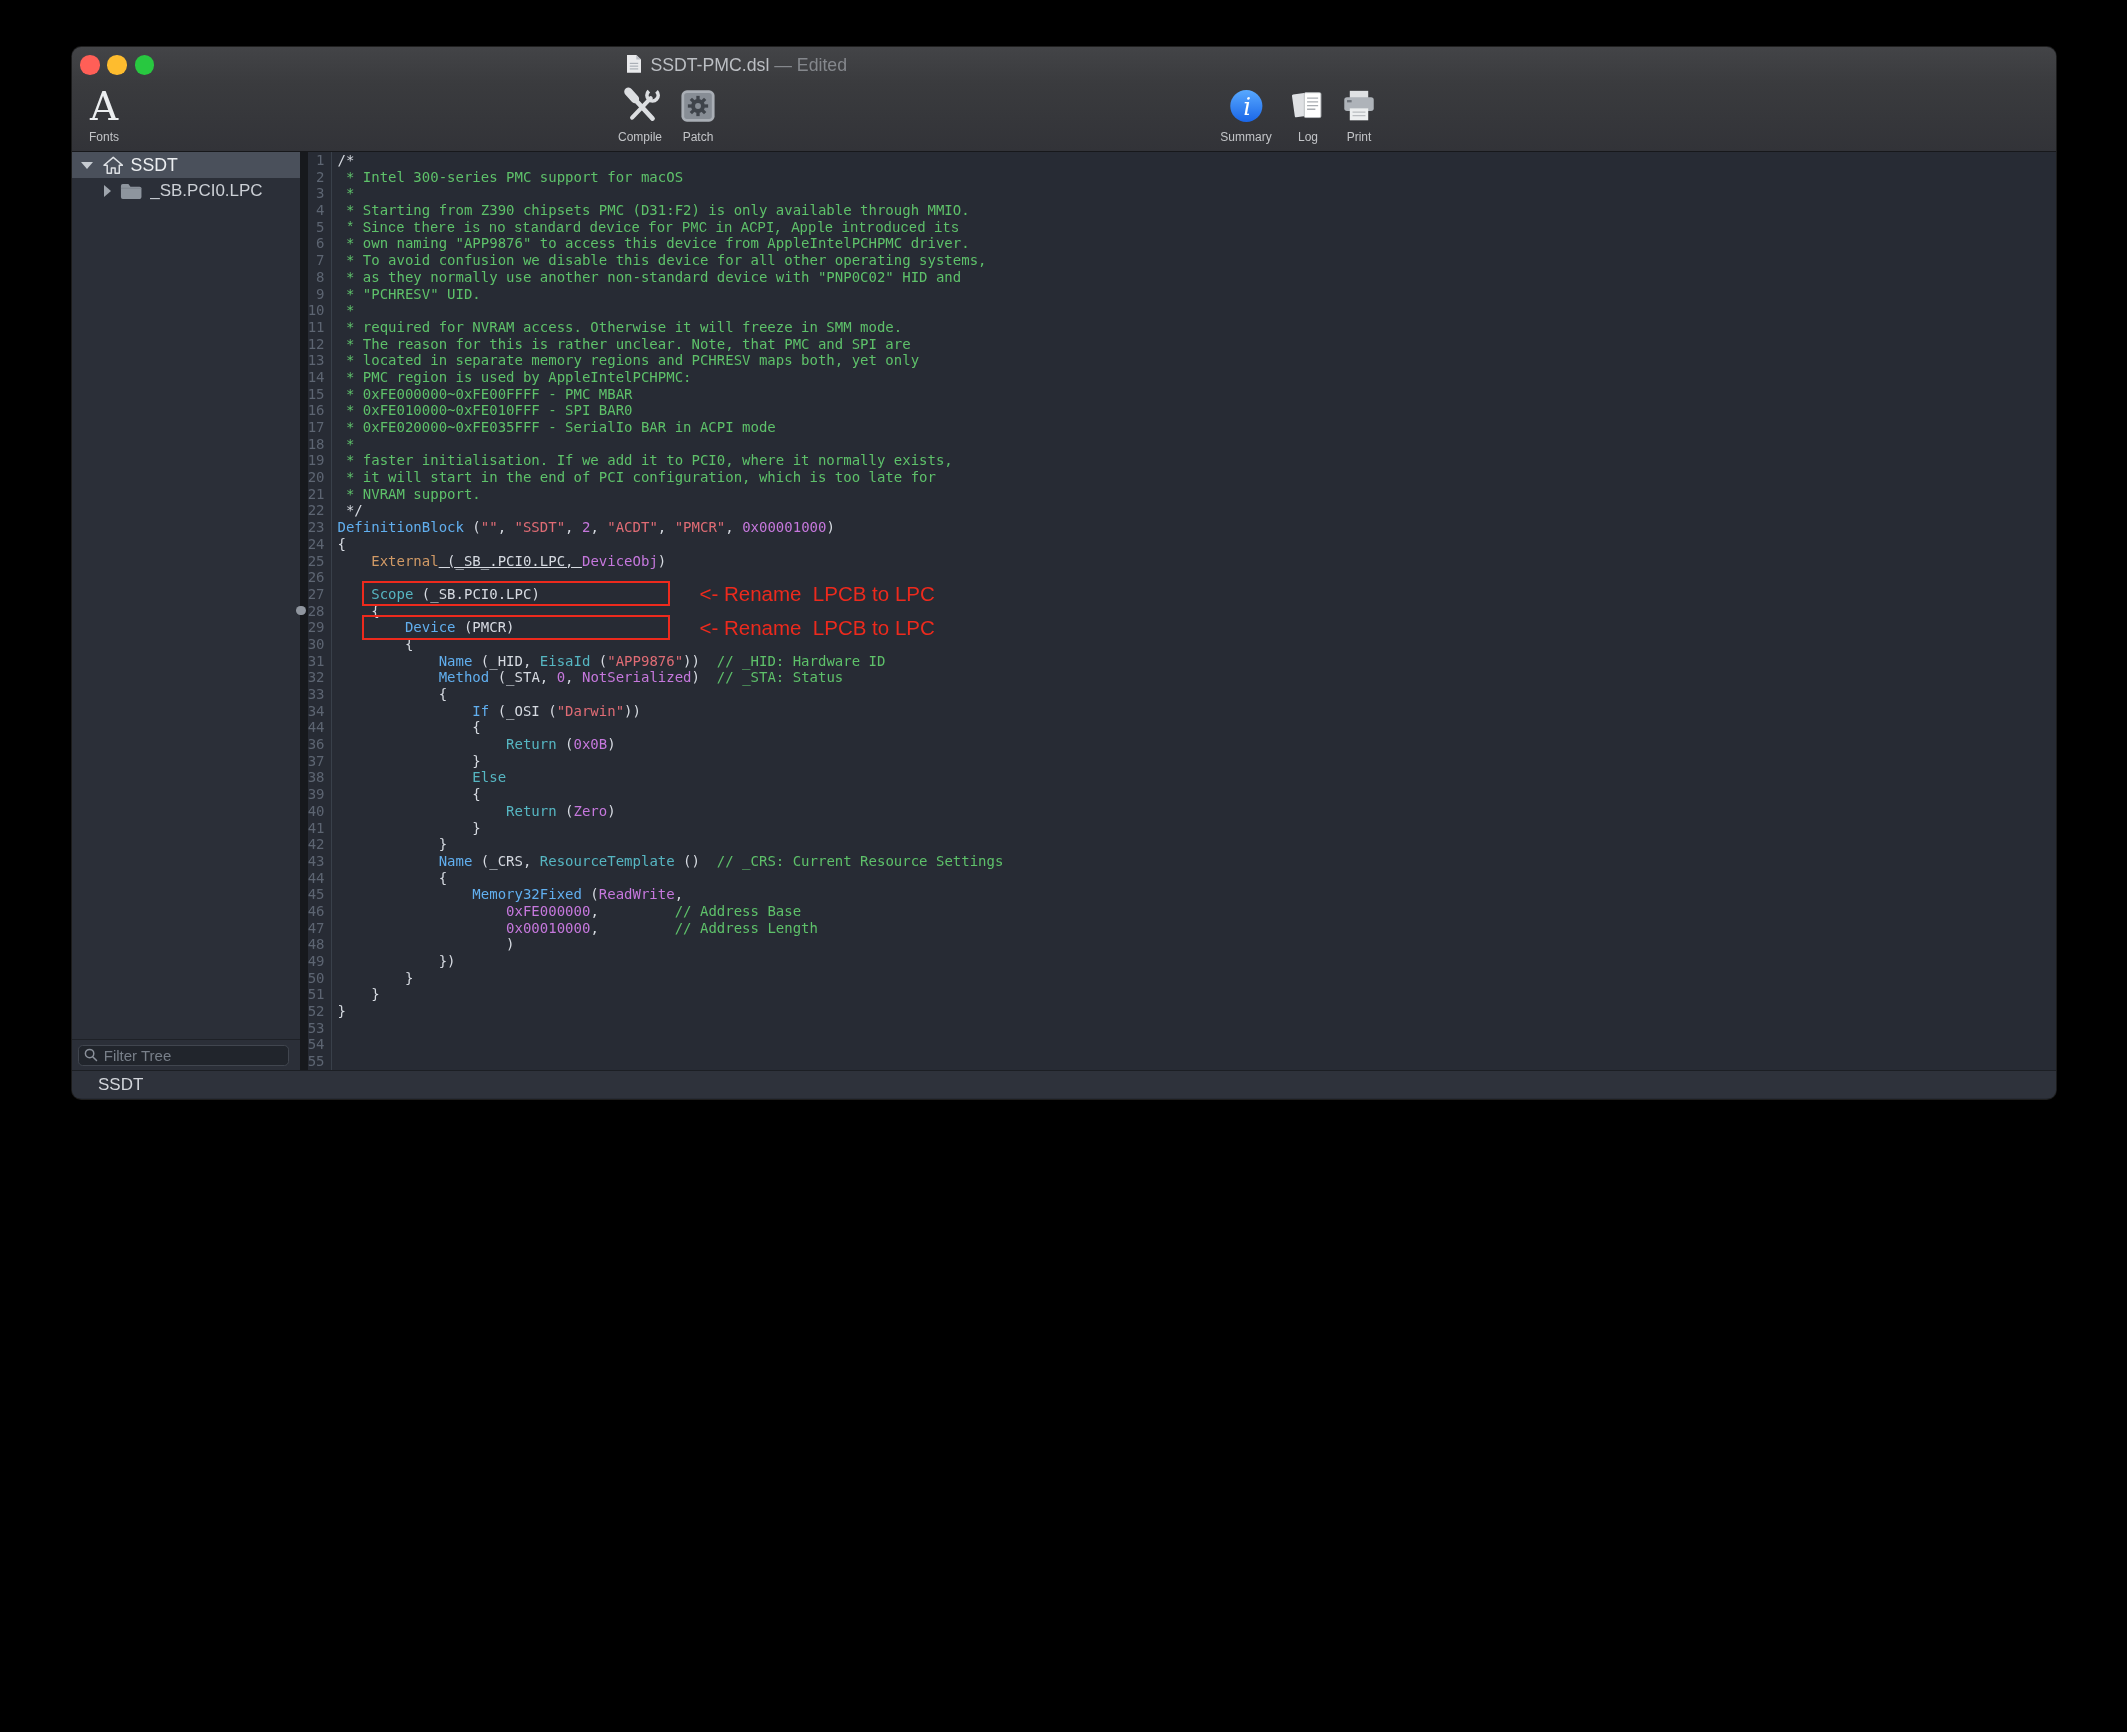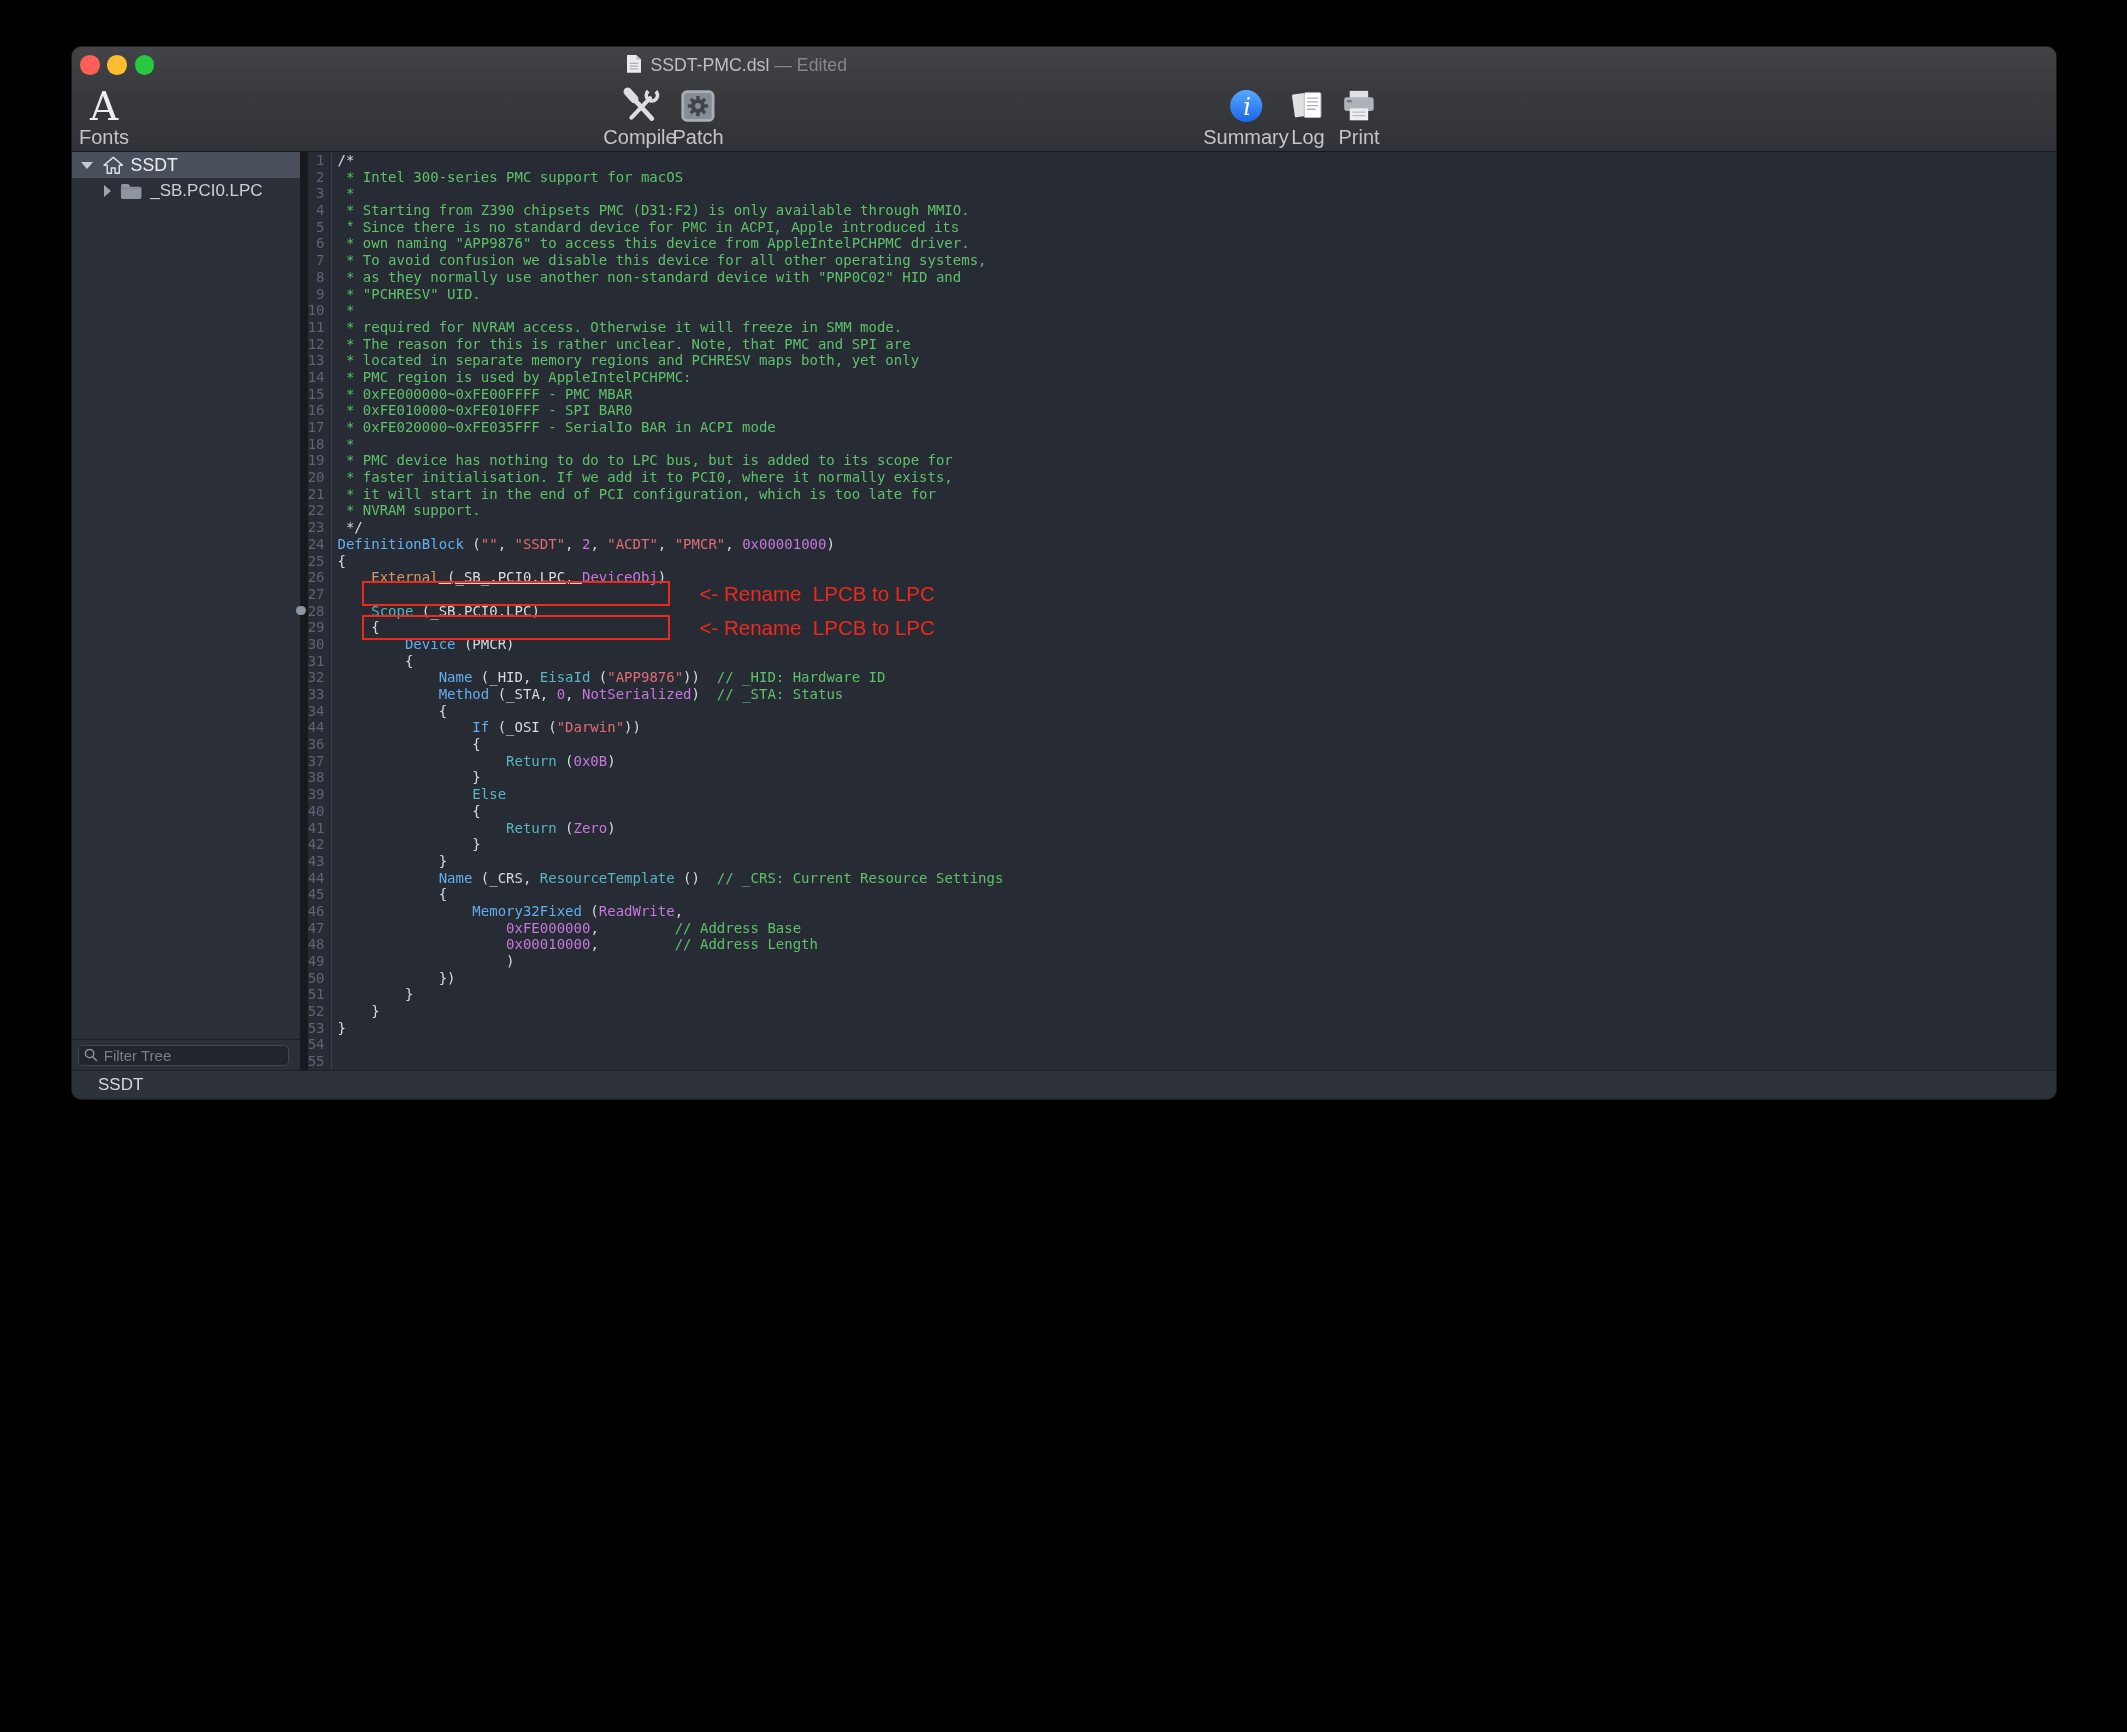--- a/index.html
+++ b/index.html
@@ -15,21 +15,21 @@
             border-bottom:0.9px solid #17181b; }
   .traffic { position:absolute; top:8.4px; left:8.4px; display:flex; gap:7.5px; }
   .light { width:19.6px; height:19.6px; border-radius:50%; }
   .titlegroup { position:absolute; left:554px; top:0; height:37px; display:flex; align-items:center; gap:8.4px; }
   .title-file { font-size:17.7px; color:#bcbfc4; }
   .title-suffix { font-size:17.7px; color:#85888d; }
 
   .tool { position:absolute; top:39px; height:60px; display:flex; flex-direction:column;
           align-items:center; justify-content:space-between; transform:translateX(-50%); cursor:default; }
   .tool .ticon { display:flex; align-items:center; justify-content:center; height:40px; }
-  .tool .tlabel { font-size:20px; line-height:17px; color:#c3c5c8; white-space:nowrap; }
+  .tool .tlabel { font-size:12px; line-height:17px; color:#c3c5c8; white-space:nowrap; }
   .fonts-a { font-family:"DejaVu Serif",serif; font-size:39px; line-height:39px; color:#eceef0; }
 
   
   .main { display:flex; height:918px; }
   .sidebar { position:relative; width:228px; background:#2b2f38; flex:none; }
   .divider { width:7.5px; background:#17191d; flex:none; }
 
   .tree-row { position:relative; height:26px; display:flex; align-items:center; }
   .tree-row.selected { background:#4a505b; }
   .tri-down { width:0; height:0; border-left:6.5px solid transparent; border-right:6.5px solid transparent;
@@ -291,21 +291,20 @@
           <div class="code-line"><span style="color: rgb(94, 193, 106);"> * "PCHRESV" UID.</span></div>
           <div class="code-line"><span style="color: rgb(94, 193, 106);"> *</span></div>
           <div class="code-line"><span style="color: rgb(94, 193, 106);"> * required for NVRAM access. Otherwise it will freeze in SMM mode.</span></div>
           <div class="code-line"><span style="color: rgb(94, 193, 106);"> * The reason for this is rather unclear. Note, that PMC and SPI are</span></div>
           <div class="code-line"><span style="color: rgb(94, 193, 106);"> * located in separate memory regions and PCHRESV maps both, yet only</span></div>
           <div class="code-line"><span style="color: rgb(94, 193, 106);"> * PMC region is used by AppleIntelPCHPMC:</span></div>
           <div class="code-line"><span style="color: rgb(94, 193, 106);"> * 0xFE000000~0xFE00FFFF - PMC MBAR</span></div>
           <div class="code-line"><span style="color: rgb(94, 193, 106);"> * 0xFE010000~0xFE010FFF - SPI BAR0</span></div>
           <div class="code-line"><span style="color: rgb(94, 193, 106);"> * 0xFE020000~0xFE035FFF - SerialIo BAR in ACPI mode</span></div>
           <div class="code-line"><span style="color: rgb(94, 193, 106);"> *</span></div>
-          <div class="code-line"><span style="color: rgb(94, 193, 106);"> * PMC device has nothing to do to LPC bus, but is added to its scope for</span></div>
           <div class="code-line"><span style="color: rgb(94, 193, 106);"> * faster initialisation. If we add it to PCI0, where it normally exists,</span></div>
           <div class="code-line"><span style="color: rgb(94, 193, 106);"> * it will start in the end of PCI configuration, which is too late for</span></div>
           <div class="code-line"><span style="color: rgb(94, 193, 106);"> * NVRAM support.</span></div>
           <div class="code-line"><span style="color: rgb(214, 218, 225);"> */</span></div>
           <div class="code-line"><span style="color: rgb(97, 175, 239);">DefinitionBlock</span><span style="color: rgb(214, 218, 225);"> (</span><span style="color: rgb(224, 108, 117);">""</span><span style="color: rgb(214, 218, 225);">, </span><span style="color: rgb(224, 108, 117);">"SSDT"</span><span style="color: rgb(214, 218, 225);">, </span><span style="color: rgb(198, 120, 221);">2</span><span style="color: rgb(214, 218, 225);">, </span><span style="color: rgb(224, 108, 117);">"ACDT"</span><span style="color: rgb(214, 218, 225);">, </span><span style="color: rgb(224, 108, 117);">"PMCR"</span><span style="color: rgb(214, 218, 225);">, </span><span style="color: rgb(198, 120, 221);">0x00001000</span><span style="color: rgb(214, 218, 225);">)</span></div>
           <div class="code-line"><span style="color: rgb(214, 218, 225);">{</span></div>
           <div class="code-line"><span style="color: rgb(214, 218, 225);">    </span><span style="color: rgb(209, 154, 102);">External</span><span style="color: rgb(214, 218, 225); text-decoration: underline;"> (_SB_.PCI0.LPC, </span><span style="color: rgb(198, 120, 221);">DeviceObj</span><span style="color: rgb(214, 218, 225);">)</span></div>
           <div class="code-line"></div>
           <div class="code-line"><span style="color: rgb(214, 218, 225);">    </span><span style="color: rgb(86, 182, 194);">Scope</span><span style="color: rgb(214, 218, 225); text-align: right;"> (_SB.PCI0.LPC)</span></div>
           <div class="code-line"><span style="color: rgb(214, 218, 225);">    {</span></div>

